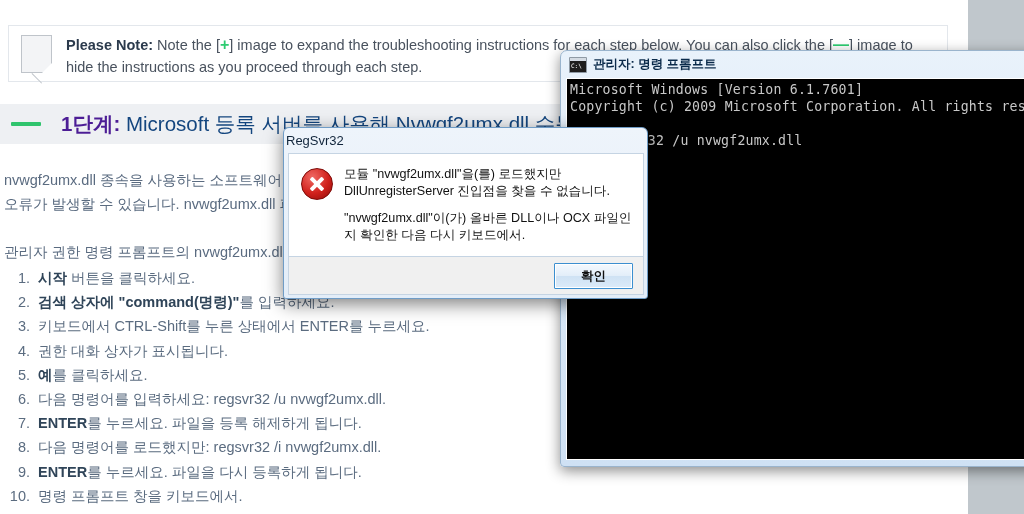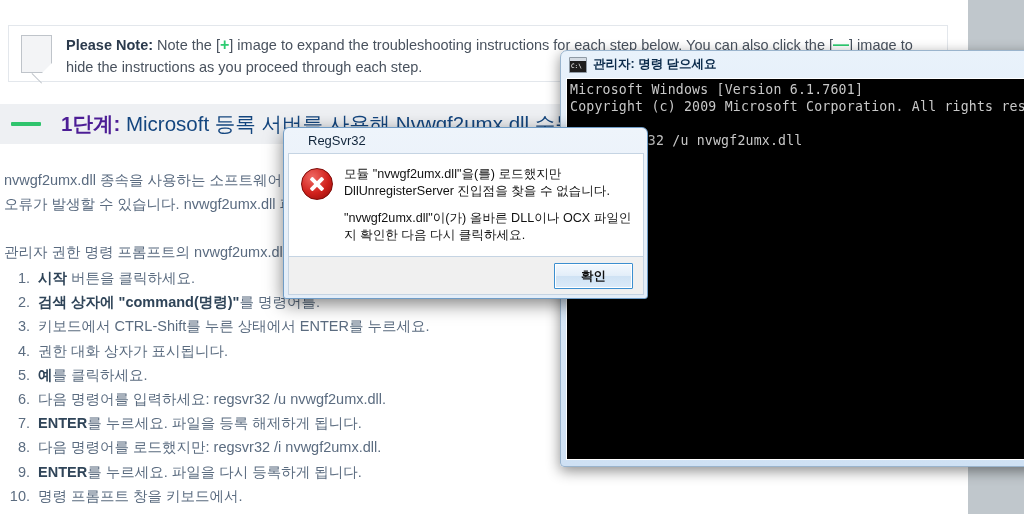--- a/index.html
+++ b/index.html
@@ -250,21 +250,21 @@
     background: linear-gradient(to bottom, #eef4fb 0%, #e3edf8 100%);
     border: 1px solid #6f9cc6;
     border-radius: 6px 6px 3px 3px;
     box-shadow: 0 5px 18px rgba(0,0,0,0.5);
     box-sizing: border-box;
   }
   .dlg-titlebar {
     position: absolute;
     left: 0; top: 0; right: 0;
     height: 25px;
-    padding-left: 24px;
+    padding-left: 2px;
     display: flex;
     align-items: center;
   }
   .dlg-title-text {
     font-size: 13px;
     color: #11253b;
   }
   .dlg-body {
     position: absolute;
     left: 4px;
@@ -358,40 +358,40 @@
     <div class="step-heading">
       <span class="step-dash"></span>
       <span class="step-title"><span class="bold1">1단계:</span><span> Microsoft 등록 서버를 사용해 Nvwgf2umx.dll 수동 등</span></span>
     </div>
 
     <div class="body-para" id="para1">nvwgf2umx.dll 종속을 사용하는 소프트웨어를 설치 및 제거할 수 있는데, 그 결과 "nvwgf2umx.dll 등록 안 됨" 오류가 발생할 수 있습니다. nvwgf2umx.dll 파일을 다시 등록할 수 있습니다.</div>
     <div class="body-para" id="para2">관리자 권한 명령 프롬프트의 nvwgf2umx.dll 등록</div>
 
     <ol class="steps-list" id="steps-list">
         <li><b>시작</b><span> 버튼을 클릭하세요.</span></li>
-        <li><b>검색 상자에 "command(명령)"</b><span>를 명령어를.</span></li>
+        <li><b>검색 상자에 "command(명령)"</b><span>를 입력하세요.</span></li>
         <li><span>키보드에서 CTRL-Shift를 누른 상태에서 ENTER를 누르세요.</span></li>
         <li><span>권한 대화 상자가 표시됩니다.</span></li>
         <li><b>예</b><span>를 클릭하세요.</span></li>
         <li><span>다음 명령어를 입력하세요: regsvr32 /u nvwgf2umx.dll.</span></li>
         <li><b>ENTER</b><span>를 누르세요. 파일을 등록 해제하게 됩니다.</span></li>
         <li><span>다음 명령어를 로드했지만: regsvr32 /i nvwgf2umx.dll.</span></li>
         <li><b>ENTER</b><span>를 누르세요. 파일을 다시 등록하게 됩니다.</span></li>
         <li><span>명령 프롬프트 창을 키보드에서.</span></li>
         <li><span>nvwgf2umx.dll 오류와 관련된 프로그램을 다시 시작하세요.</span></li>
       </ol>
 
   </div>
 
   <div class="outer-grey"></div>
 
   <div class="cmd-window">
     <div class="cmd-titlebar">
       <span class="cmd-icon"></span>
-      <span class="cmd-title-text">관리자: 명령 닫으세요</span>
+      <span class="cmd-title-text">관리자: 명령 프롬프트</span>
     </div>
     <div class="cmd-screen" id="cmd-screen">
         <div class="cmd-line">Microsoft Windows [Version 6.1.7601]</div>
         <div class="cmd-line">Copyright (c) 2009 Microsoft Corporation. All rights rese</div>
         <div class="cmd-line cmd-blank"></div>
         <div class="cmd-line">⦅LG&gt;regsvr32 /u nvwgf2umx.dll</div>
         <div class="cmd-line cmd-blank"></div>
         <div class="cmd-line">⦅LG&gt;</div>
       </div>
   </div>
@@ -400,21 +400,21 @@
     <div class="dlg-titlebar">
       <span class="dlg-title-text">RegSvr32</span>
     </div>
     <div class="dlg-body">
       <div class="err-icon"></div>
       <div class="dlg-msg">
         <span>모듈 "nvwgf2umx.dll"을(를) 로드했지만</span><br>
         <span>DllUnregisterServer 진입점을 찾을 수 없습니다.</span>
         <span class="msg-gap"></span>
         <span>"nvwgf2umx.dll"이(가) 올바른 DLL이나 OCX 파일인</span><br>
-        <span>지 확인한 다음 다시 클릭하세요.</span>
+        <span>지 확인한 다음 다시 키보드에서.</span>
       </div>
     </div>
     <div class="dlg-footer">
       <div class="dlg-ok">확인</div>
     </div>
   </div>
 
 </div>
 
 </body></html>

